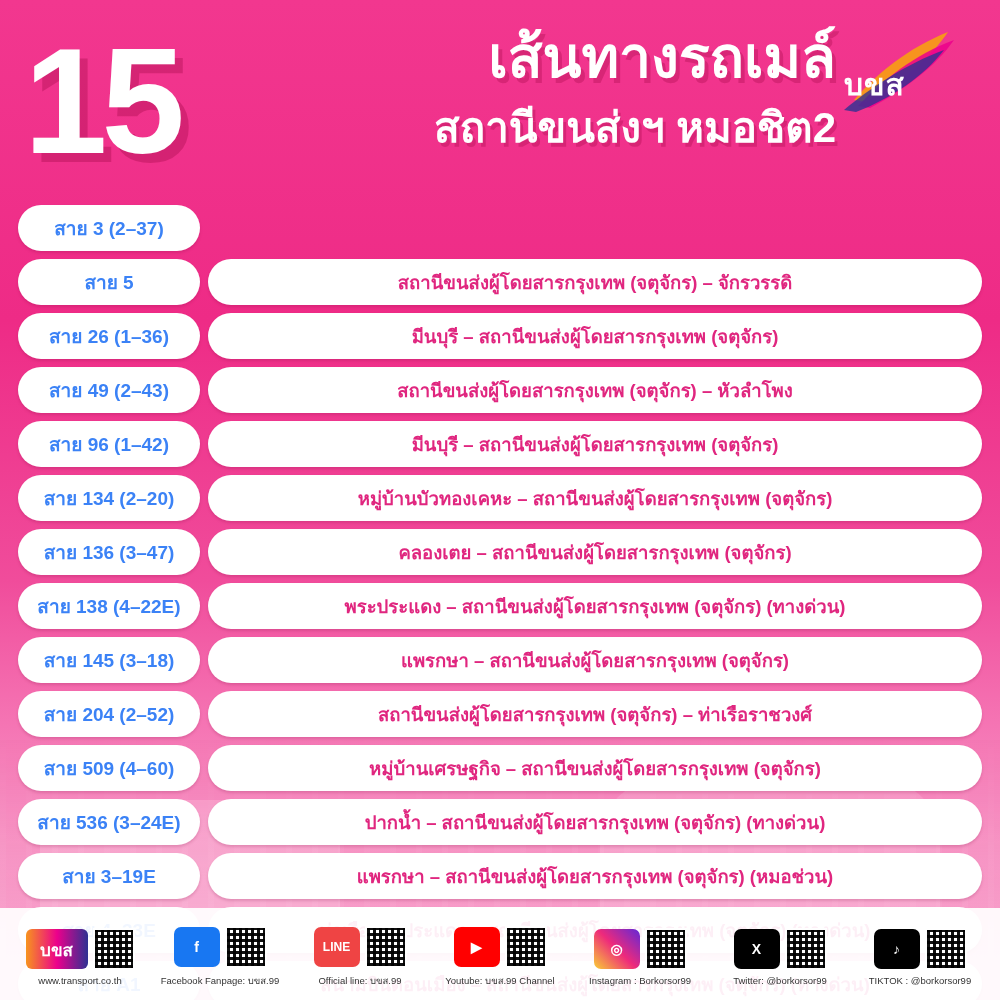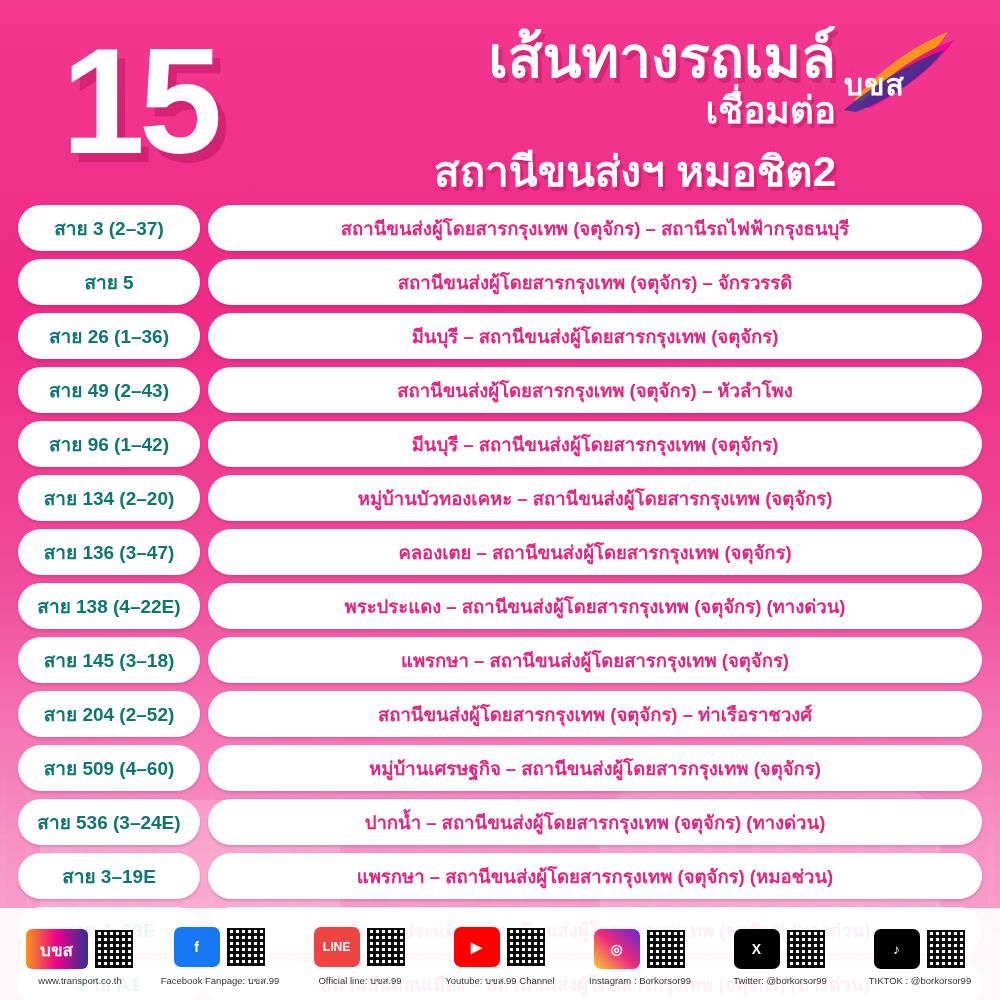--- a/index.html
+++ b/index.html
@@ -40,21 +40,20 @@
     position: relative;
     height: 205px;
     display: flex;
     align-items: flex-start;
     padding: 8px 24px 0 24px;
     z-index: 3;
   }
   .big-number {
     position: relative;
     width: 230px;
-    text-align: center;
     font-size: 150px;
     line-height: 1;
     font-weight: bold;
     color: #ffffff;
     letter-spacing: -6px;
     padding-top: 18px;
     text-shadow: 8px 9px 0 rgba(150,0,60,0.30);
   }
   .title-block {
     flex: 1;
@@ -111,21 +110,21 @@
     margin-bottom: 8px;
     height: 46px;
   }
   .route-code {
     width: 182px;
     background: #ffffff;
     border-radius: 23px;
     display: flex; align-items: center; justify-content: center;
     font-size: 19px;
     font-weight: bold;
-    color: #0f766e;
+    color: #3b82f6;
     box-shadow: 0 2px 3px rgba(120,0,55,0.18);
   }
   .route-desc {
     flex: 1;
     margin-left: 8px;
     background: #ffffff;
     border-radius: 23px;
     display: flex; align-items: center; justify-content: center;
     font-size: 18.5px;
     font-weight: bold;
@@ -192,40 +191,38 @@
 <body>
 
 <div class="poster">
   <div class="bg-photo"></div>
 
   <div class="header">
     <div class="big-number">15</div>
 
     <div class="title-block">
       <div class="title-line1">เส้นทางรถเมล์</div>
-      <div class="title-line2">เชื่อมต่อ</div>
       <div class="title-line3">สถานีขนส่งฯ หมอชิต2</div>
     </div>
 
     <div class="logo">
       <div class="logo-badge">
         <svg width="122" height="92" viewBox="0 0 122 92">
           <path d="M18 78 C40 52, 72 26, 112 10 C96 34, 66 60, 30 80 Z" fill="#f7941e"></path>
           <path d="M22 84 C46 58, 80 32, 118 18 C100 44, 68 68, 34 86 Z" fill="#ec008c" opacity="0.85"></path>
           <path d="M8 88 C34 66, 70 42, 108 28 C88 54, 56 76, 20 90 Z" fill="#2e3192" opacity="0.8"></path>
         </svg>
         <div class="logo-text">บขส</div>
       </div>
     </div>
   </div>
 
   <div class="rows">
     <div class="row">
       <div class="route-code">สาย 3 (2–37)</div>
-      <div class="route-desc">สถานีขนส่งผู้โดยสารกรุงเทพ (จตุจักร) – สถานีรถไฟฟ้ากรุงธนบุรี</div>
     </div>
     <div class="row">
       <div class="route-code">สาย 5</div>
       <div class="route-desc">สถานีขนส่งผู้โดยสารกรุงเทพ (จตุจักร) – จักรวรรดิ</div>
     </div>
     <div class="row">
       <div class="route-code">สาย 26 (1–36)</div>
       <div class="route-desc">มีนบุรี – สถานีขนส่งผู้โดยสารกรุงเทพ (จตุจักร)</div>
     </div>
     <div class="row">

